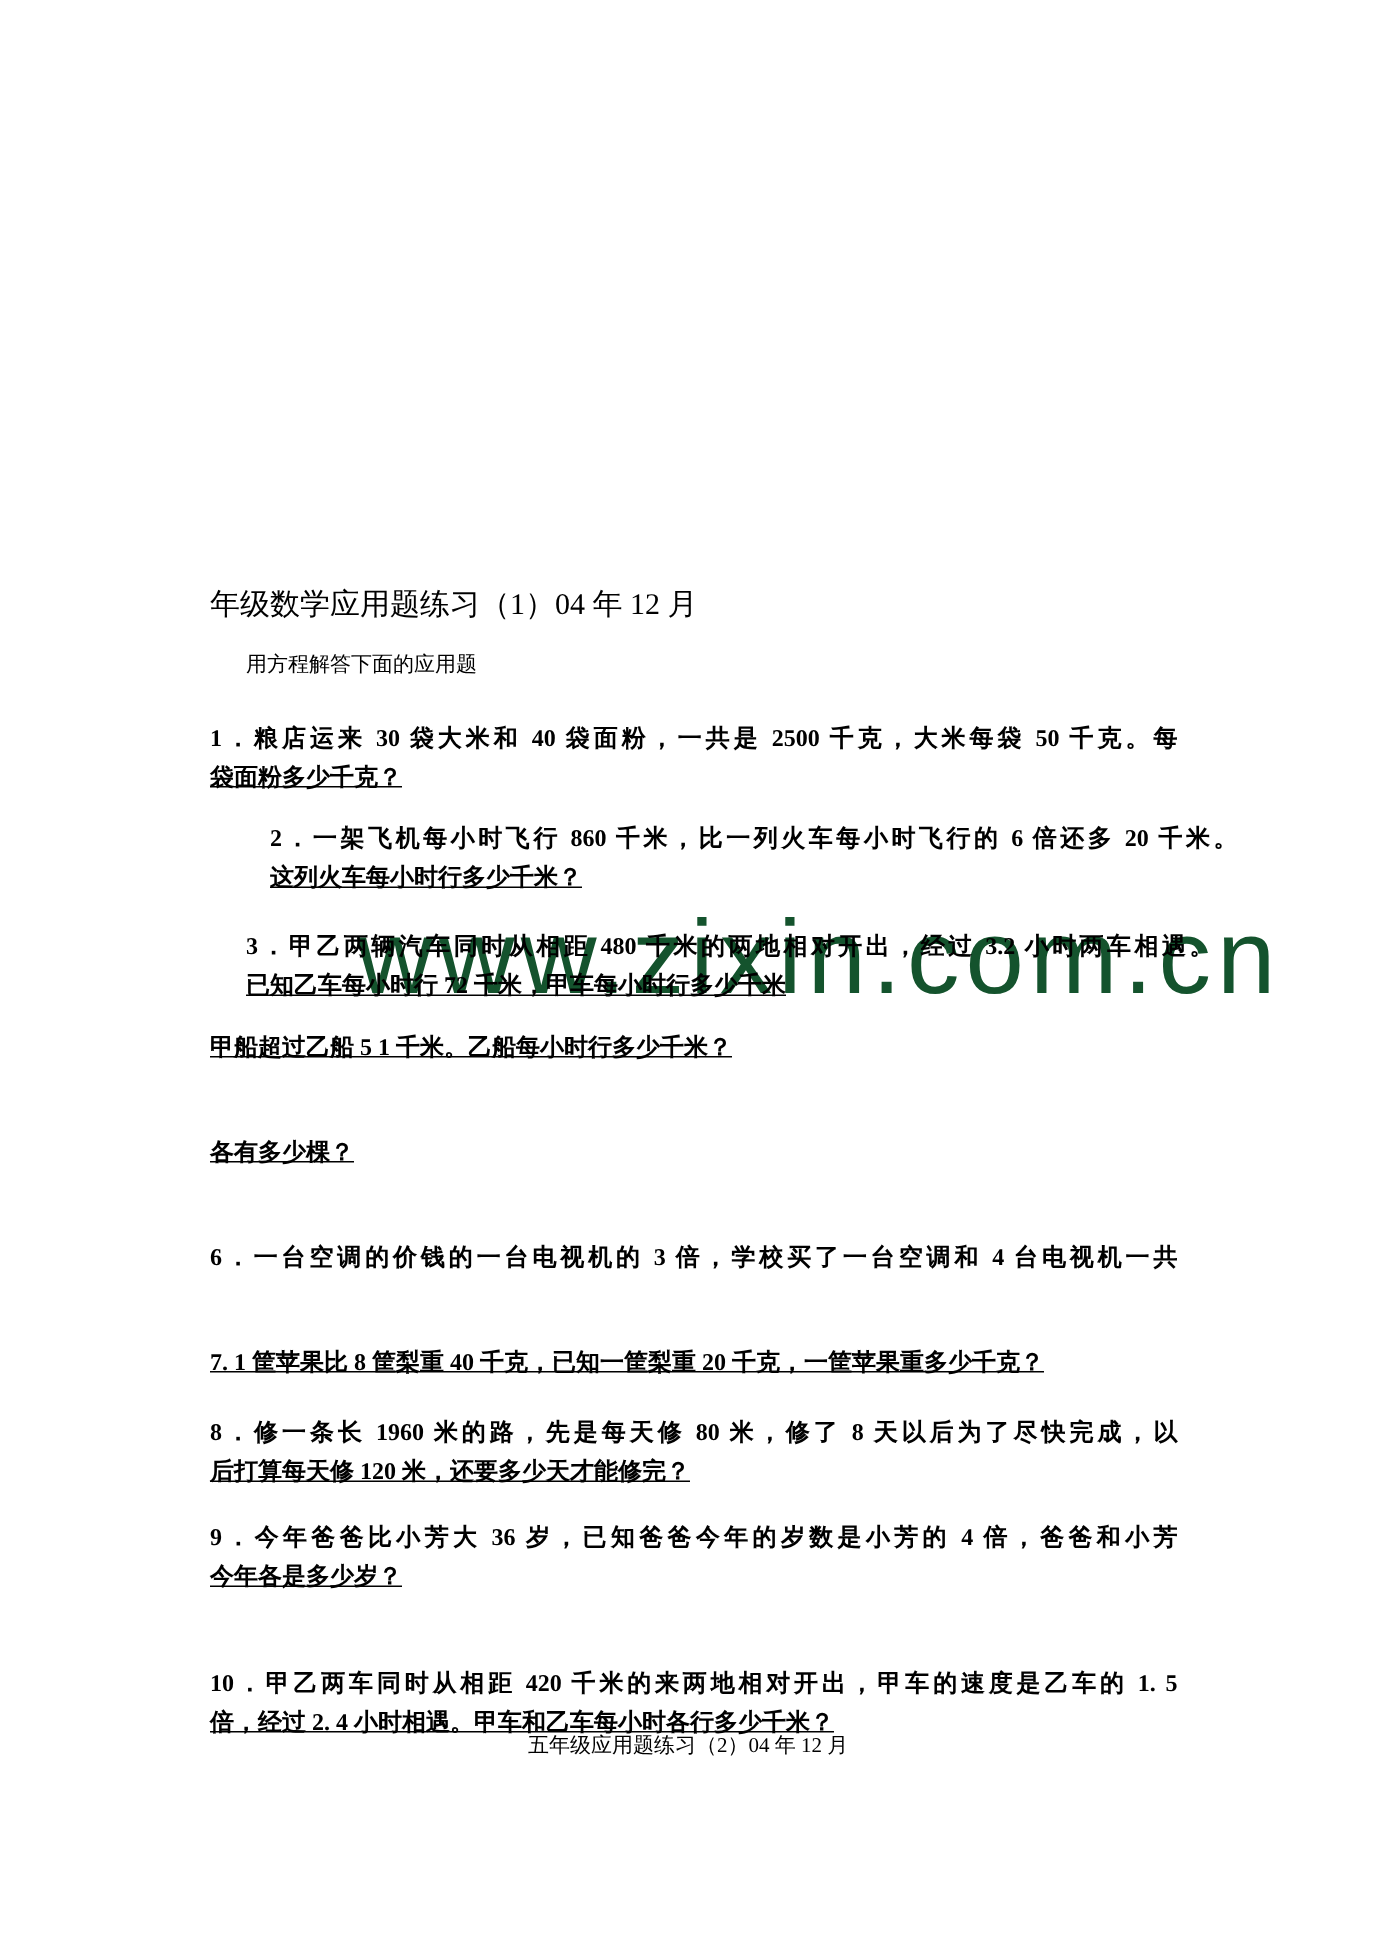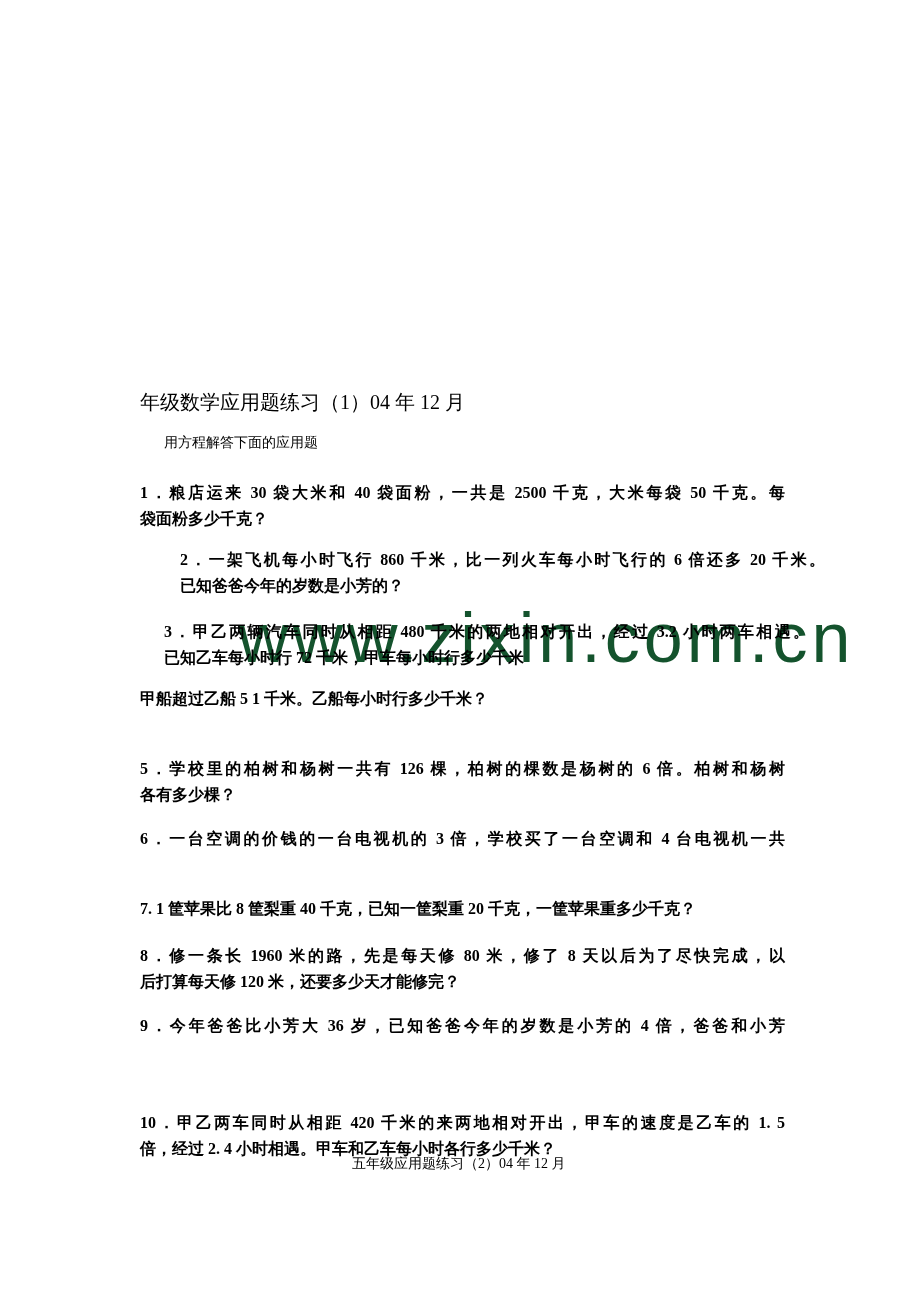--- a/index.html
+++ b/index.html
@@ -65,20 +65,21 @@
       text-align: justify;
       text-align-last: left;
     }
     .problem .line {
       display: block;
       white-space: nowrap;
       text-align-last: justify;
     }
     .problem .line.last {
       text-align-last: left;
+      text-decoration: underline;
     }
     .footer-title {
       position: absolute;
       left: 352px;
       top: 1155px;
       font-size: 14px;
       white-space: nowrap;
     }
   </style>
 </head>
@@ -94,52 +95,52 @@
 
     <div class="instruction">用方程解答下面的应用题</div>
 
     <div class="problem" style="top:480px;">
       <span class="line">1．粮店运来 30 袋大米和 40 袋面粉，一共是 2500 千克，大米每袋 50 千克。每</span>
       <span class="line last">袋面粉多少千克？</span>
     </div>
 
     <div class="problem" style="top:547px;margin-left:40px;">
       <span class="line">2．一架飞机每小时飞行 860 千米，比一列火车每小时飞行的 6 倍还多 20 千米。</span>
-      <span class="line last">已知爸爸今年的岁数是小芳的？</span>
+      <span class="line last">这列火车每小时行多少千米？</span>
     </div>
 
     <div class="problem" style="top:619px;margin-left:24px;">
       <span class="line">3．甲乙两辆汽车同时从相距 480 千米的两地相对开出，经过 3.2 小时两车相遇。</span>
       <span class="line last">已知乙车每小时行 72 千米，甲车每小时行多少千米</span>
     </div>
 
     <div class="problem" style="top:686px;">
       <span class="line last">甲船超过乙船 5 1 千米。乙船每小时行多少千米？</span>
     </div>
 
     <div class="problem" style="top:756px;">
-      <span class="line">5．学校里的柏树和杨树一共有 126 棵，柏树的棵数是杨树的 6 倍。柏树和杨树</span>
       <span class="line last">各有多少棵？</span>
     </div>
 
     <div class="problem" style="top:826px;">
       <span class="line">6．一台空调的价钱的一台电视机的 3 倍，学校买了一台空调和 4 台电视机一共</span>
     </div>
 
     <div class="problem" style="top:896px;">
       <span class="line last">7. 1 筐苹果比 8 筐梨重 40 千克，已知一筐梨重 20 千克，一筐苹果重多少千克？</span>
     </div>
 
     <div class="problem" style="top:943px;">
       <span class="line">8．修一条长 1960 米的路，先是每天修 80 米，修了 8 天以后为了尽快完成，以</span>
       <span class="line last">后打算每天修 120 米，还要多少天才能修完？</span>
     </div>
 
     <div class="problem" style="top:1013px;">
       <span class="line">9．今年爸爸比小芳大 36 岁，已知爸爸今年的岁数是小芳的 4 倍，爸爸和小芳</span>
+      <span class="line last">今年各是多少岁？</span>
     </div>
 
     <div class="problem" style="top:1082px;margin-top:28px;">
       <span class="line">10．甲乙两车同时从相距 420 千米的来两地相对开出，甲车的速度是乙车的 1. 5</span>
       <span class="line last">倍，经过 2. 4 小时相遇。甲车和乙车每小时各行多少千米？</span>
     </div>
 
   </div>
 
   <div class="footer-title">五年级应用题练习（2）04 年 12 月</div>

